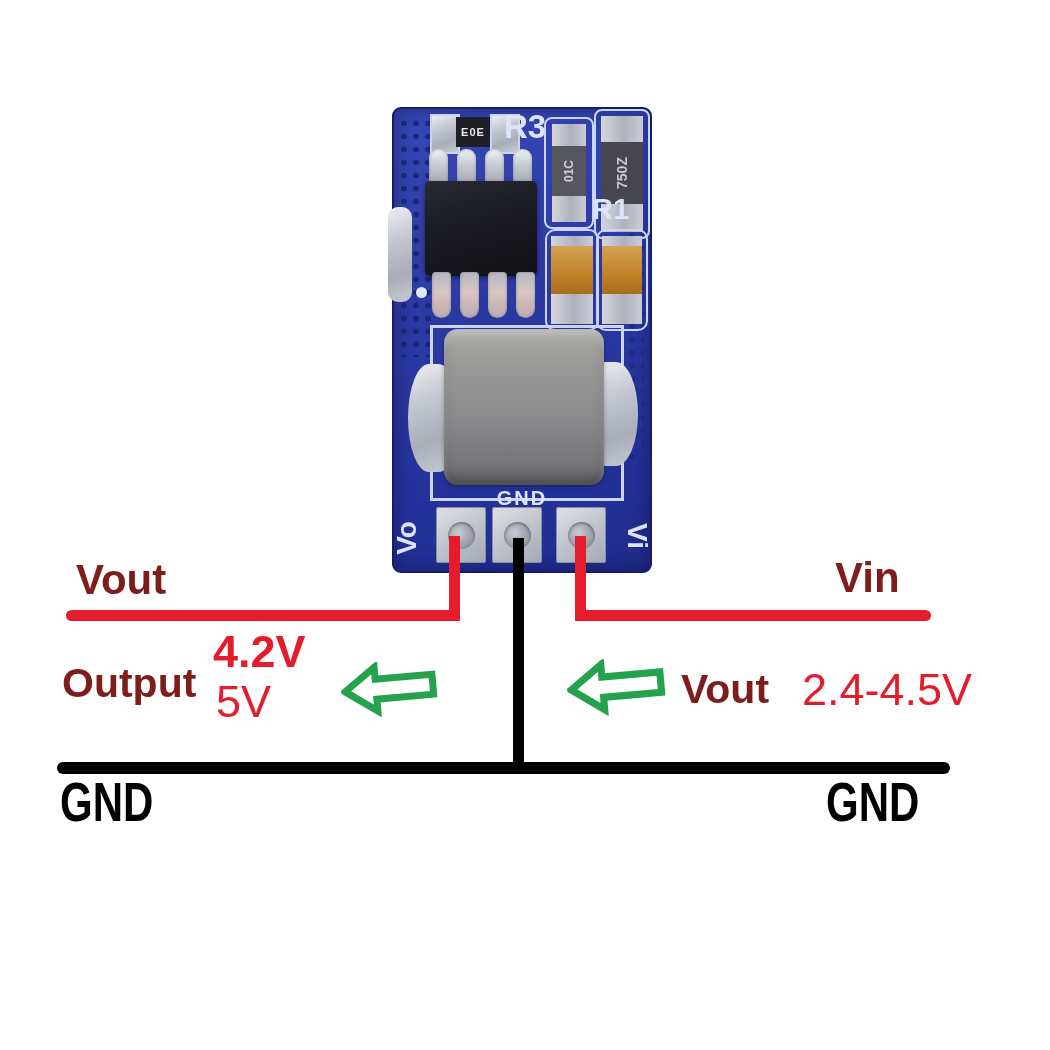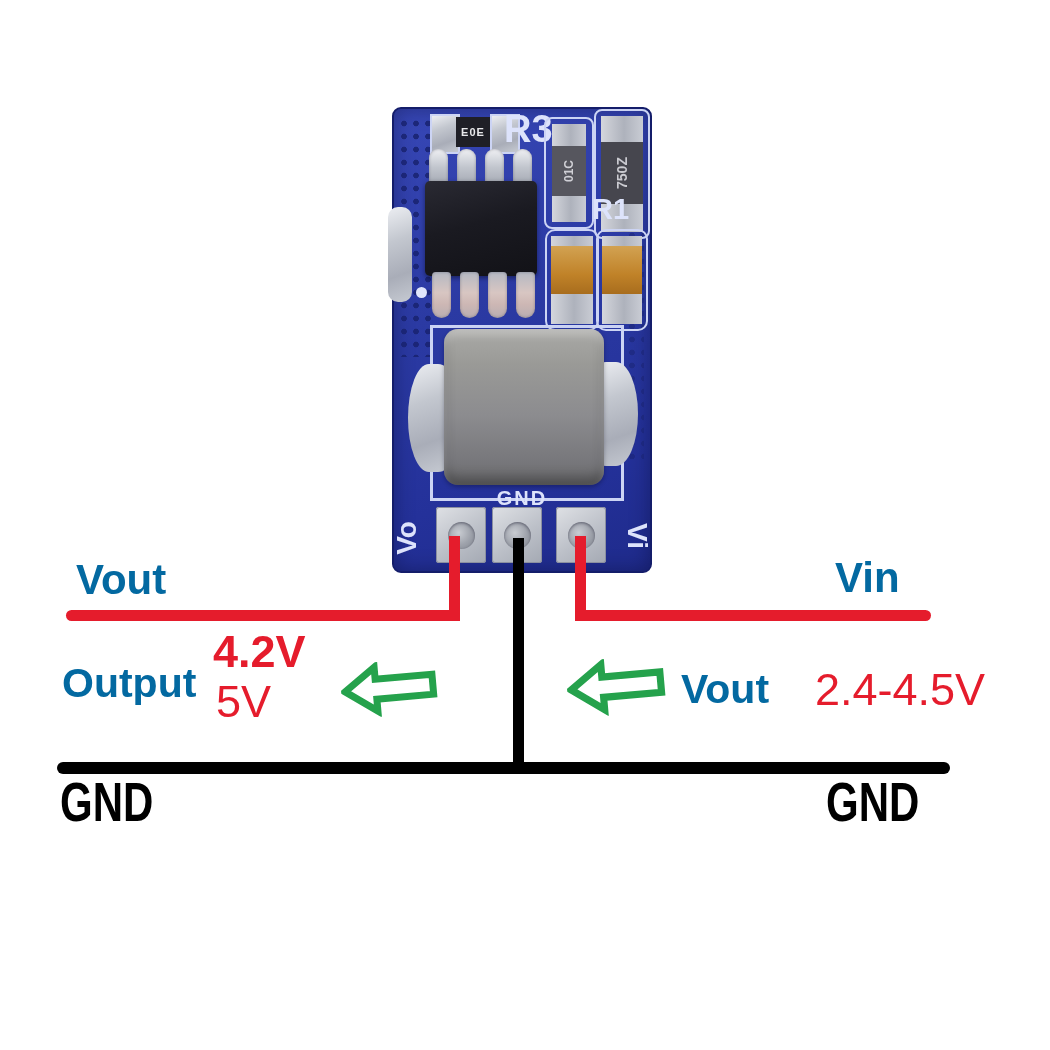--- a/index.html
+++ b/index.html
@@ -38,40 +38,40 @@
   .pad::after{content:"";position:absolute;left:50%;top:50%;width:27px;height:27px;
     margin:-13.5px 0 0 -13.5px;border-radius:50%;
     background:radial-gradient(circle at 40% 40%,#c9ccd2 0%,#9da1aa 55%,#878b95 100%);
     box-shadow:inset 0 1px 3px rgba(40,40,60,.55);}
 
   
   .wire-red{background:#e51c2c;z-index:5;}
   .wire-black{background:#000000;z-index:5;}
 
   
-  .red-bold{color:#0369a1;font-weight:bold;line-height:1;z-index:6;}
+  .red-bold{color:#7f1d1d;font-weight:bold;line-height:1;z-index:6;}
   .red-reg{color:#e51c2c;font-weight:normal;line-height:1;z-index:6;}
   .gnd-text{color:#000;font-weight:bold;font-size:56px;line-height:1;
     transform:scaleX(.75);transform-origin:left top;z-index:6;}
   .arrow-svg{z-index:6;}
 </style>
 </head>
 <body>
 
 <div id="board" class="abs">
 
   <div class="abs dots" style="left:4px;top:8px;width:38px;height:240px;opacity:.85;"></div>
   <div class="abs dots" style="left:232px;top:120px;width:18px;height:230px;opacity:.5;"></div>
 
   <div class="abs silver silkbox" style="left:36px;top:5px;width:26px;height:36px;"></div>
   <div class="abs" style="left:62px;top:8px;width:34px;height:30px;background:#1f1f26;display:flex;align-items:center;justify-content:center;">
     <span style="color:#e8e8ea;font-size:11px;font-weight:bold;letter-spacing:1px;">E0E</span>
   </div>
   <div class="abs silver silkbox" style="left:96px;top:5px;width:26px;height:36px;"></div>
-  <div class="abs silktext" style="left:110px;top:-1px;font-size:38px;">R3</div>
+  <div class="abs silktext" style="left:110px;top:-1px;font-size:33px;">R3</div>
 
   <div class="abs silkbox" style="left:150px;top:8px;width:46px;height:108px;border-radius:8px;">
     <div class="comp" style="width:34px;height:98px;">
       <div class="cap-end" style="height:22px;"></div>
       <div class="vmark" style="background:#56565e;">
         <span style="color:#d0d0d6;font-size:12px;">01C</span>
       </div>
       <div class="cap-end" style="height:26px;"></div>
     </div>
   </div>
@@ -149,21 +149,21 @@
 <div class="abs wire-red" style="left:575px;top:610px;width:356px;height:11px;border-radius:0 6px 6px 0;"></div>
 <div class="abs wire-black" style="left:513px;top:538px;width:11px;height:230px;"></div>
 <div class="abs wire-black" style="left:57px;top:762px;width:893px;height:12px;border-radius:6px;"></div>
 
 <div class="abs red-bold" style="left:76px;top:559px;font-size:42px;">Vout</div>
 <div class="abs red-bold" style="left:835px;top:557px;font-size:42px;">Vin</div>
 <div class="abs red-bold" style="left:62px;top:663px;font-size:41px;">Output</div>
 <div class="abs red-reg" style="left:213px;top:629px;font-size:45px;font-weight:bold;">4.2V</div>
 <div class="abs red-reg" style="left:216px;top:679px;font-size:45px;">5V</div>
 <div class="abs red-bold" style="left:681px;top:669px;font-size:41px;">Vout</div>
-<div class="abs red-reg" style="left:802px;top:667px;font-size:45px;margin-left:13px;">2.4-4.5V</div>
+<div class="abs red-reg" style="left:802px;top:667px;font-size:45px;">2.4-4.5V</div>
 <div class="abs gnd-text" style="left:60px;top:774px;">GND</div>
 <div class="abs gnd-text" style="left:826px;top:774px;">GND</div>
 
 <svg class="abs arrow-svg" style="left:341px;top:661px;transform:rotate(-5deg);" width="97" height="55" viewBox="0 0 97 55">
   <polygon points="4,27 35,5 35,17 92,17 92,37 35,37 35,49" fill="#ffffff" stroke="#25a24c" stroke-width="7" stroke-linejoin="miter"></polygon>
 </svg>
 <svg class="abs arrow-svg" style="left:567px;top:658px;transform:rotate(-5deg);" width="99" height="57" viewBox="0 0 97 55">
   <polygon points="4,27 35,5 35,17 92,17 92,37 35,37 35,49" fill="#ffffff" stroke="#25a24c" stroke-width="7" stroke-linejoin="miter"></polygon>
 </svg>
 

